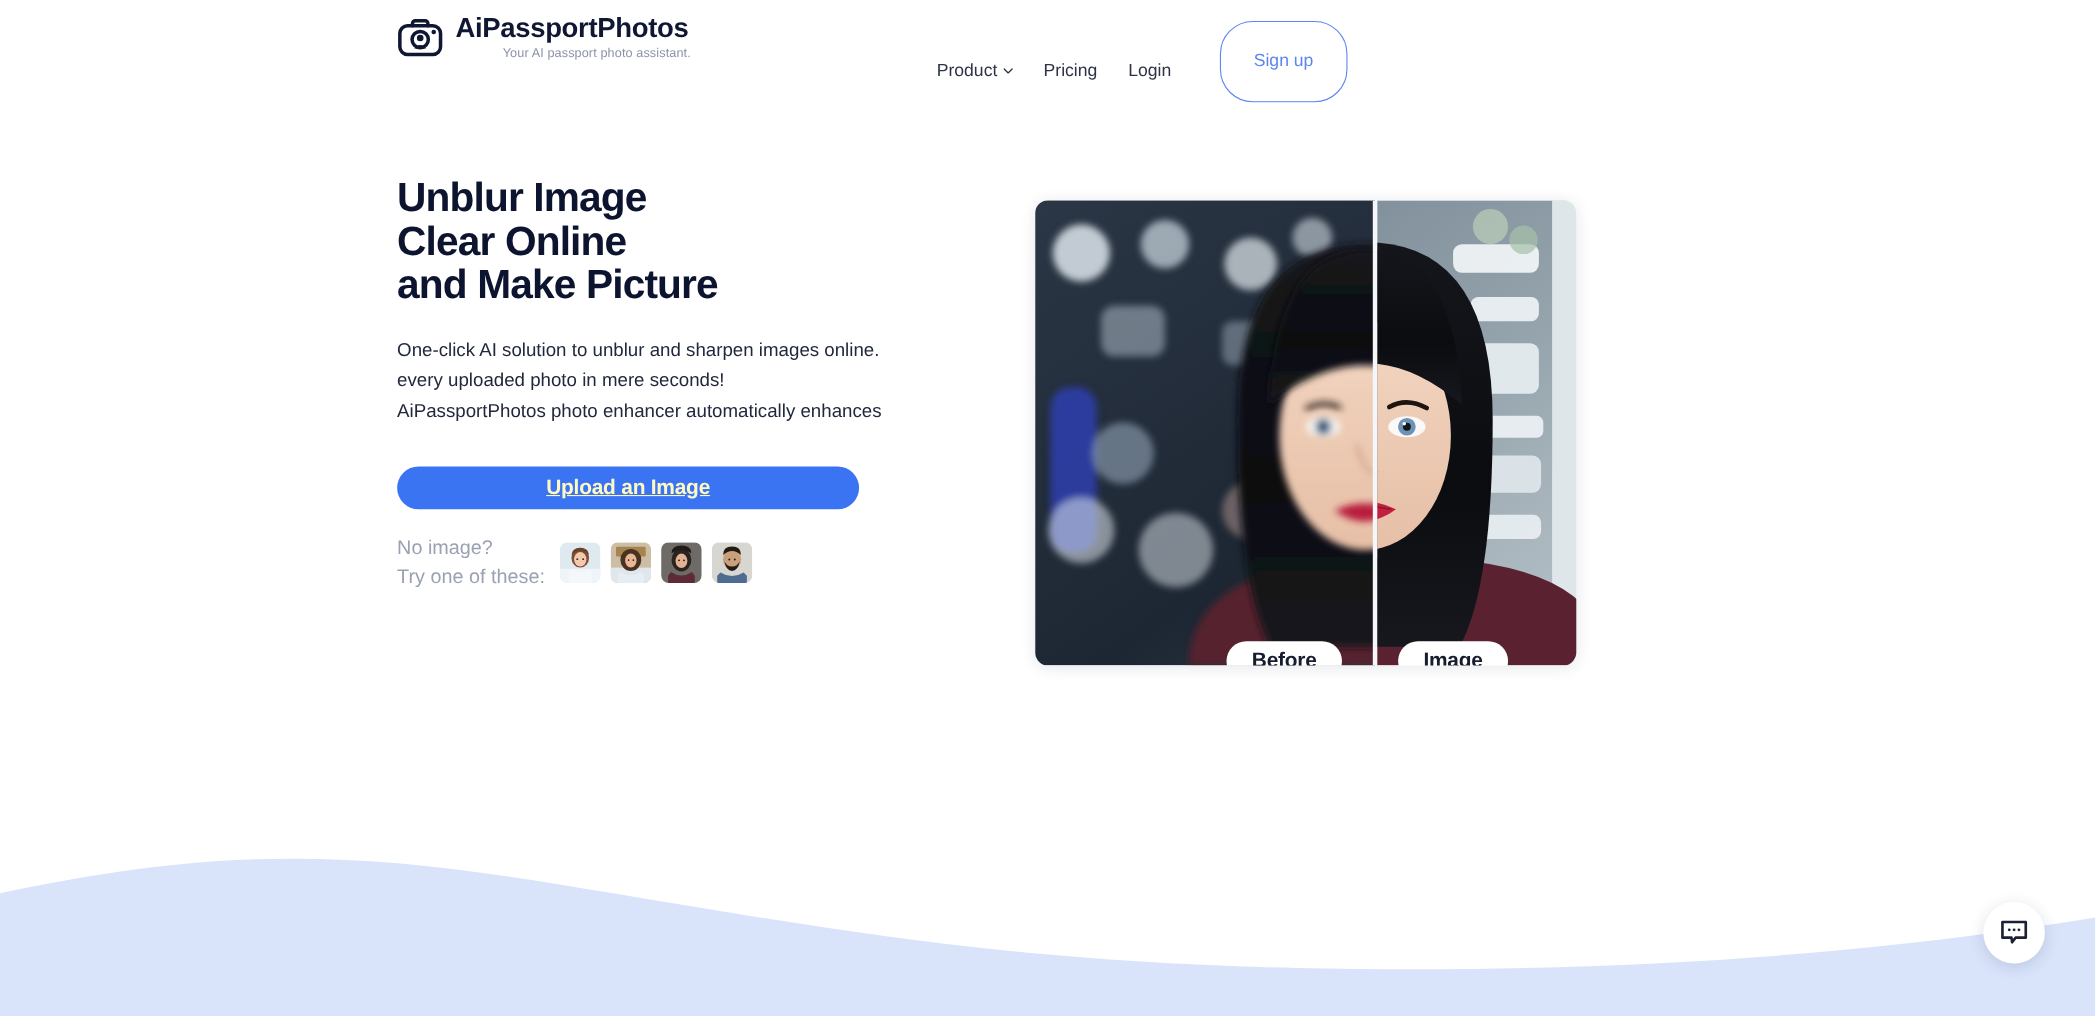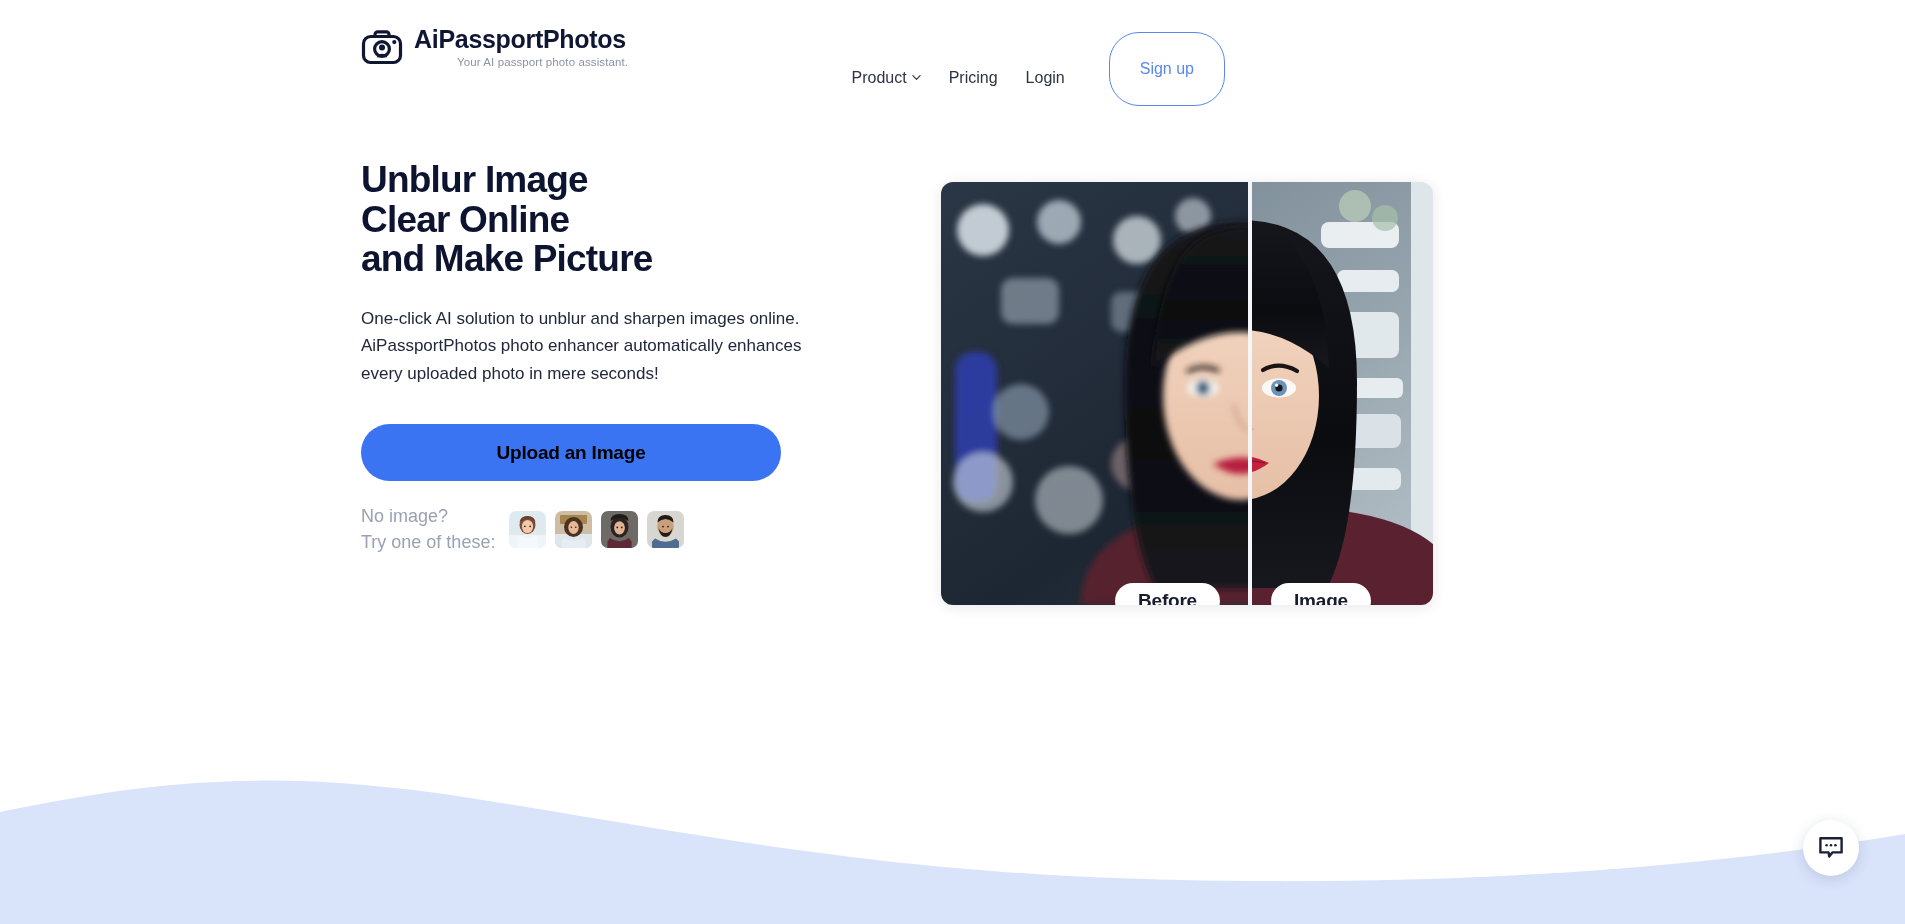--- a/index.html
+++ b/index.html
@@ -9,21 +9,21 @@
     font-family:"Liberation Sans", sans-serif;
     overflow:hidden;
   }
   .page { position:relative; width:1905px; height:924px; background:#fff; }
 
   
   .wave { position:absolute; left:0; bottom:0; width:1905px; height:160px; z-index:1; }
 
   
   .header {
-    position:absolute; top:16px; left:0; width:1517px; height:72px;
+    position:absolute; top:3px; left:0; width:1517px; height:72px;
     z-index:20;
   }
   .brand {
     position:absolute; left:360px; top:10px;
     display:flex; align-items:center; gap:10px;
   }
   .brand-icon { width:44px; height:44px; display:block; flex:0 0 auto; }
   .brand-text { display:flex; flex-direction:column; justify-content:center; }
   .brand-name {
     font-size:25px; font-weight:bold; color:#101733;
@@ -63,26 +63,27 @@
   }
   .hero-title .ln { display:block; }
   .hero-sub {
     margin-top:26px; font-size:17px; line-height:1.62; color:#21283c;
     width:520px;
   }
   .hero-sub .sl { display:block; }
 
   .upload-btn {
     display:block; margin-top:37px;
-    width:420px; height:57px;
-    background:#3b74f2; color:#000000;
+    width:420px; height:39px;
+    background:#3b74f2; color:#fef9c3;
     border:none; border-radius:30px;
     font-size:19px; font-weight:bold; cursor:pointer;
     font-family:"Liberation Sans", sans-serif;
     letter-spacing:-0.2px;
+    text-decoration:underline;
   }
 
   .samples { margin-top:22px; display:flex; align-items:center; gap:14px; }
   .samples-label {
     font-size:18px; color:#9aa1b2; line-height:1.45; white-space:nowrap;
   }
   .samples-label span { display:block; }
   .thumbs { display:flex; gap:9px; }
   .thumb {
     width:37px; height:37px; border-radius:7px; overflow:hidden;
@@ -164,22 +165,22 @@
 
   <div class="hero-left">
     <h1 class="hero-title">
       <span class="ln">Unblur Image</span>
       <span class="ln">Clear Online</span>
       <span class="ln">and Make Picture</span>
     </h1>
 
     <p class="hero-sub">
       <span class="sl">One-click AI solution to unblur and sharpen images online.</span>
+      <span class="sl">every uploaded photo in mere seconds!</span>
       <span class="sl">AiPassportPhotos photo enhancer automatically enhances</span>
-      <span class="sl">every uploaded photo in mere seconds!</span>
     </p>
 
     <button class="upload-btn">Upload an Image</button>
 
     <div class="samples">
       <div class="samples-label">
         <span>No image?</span>
         <span>Try one of these:</span>
       </div>
       <div class="thumbs">

